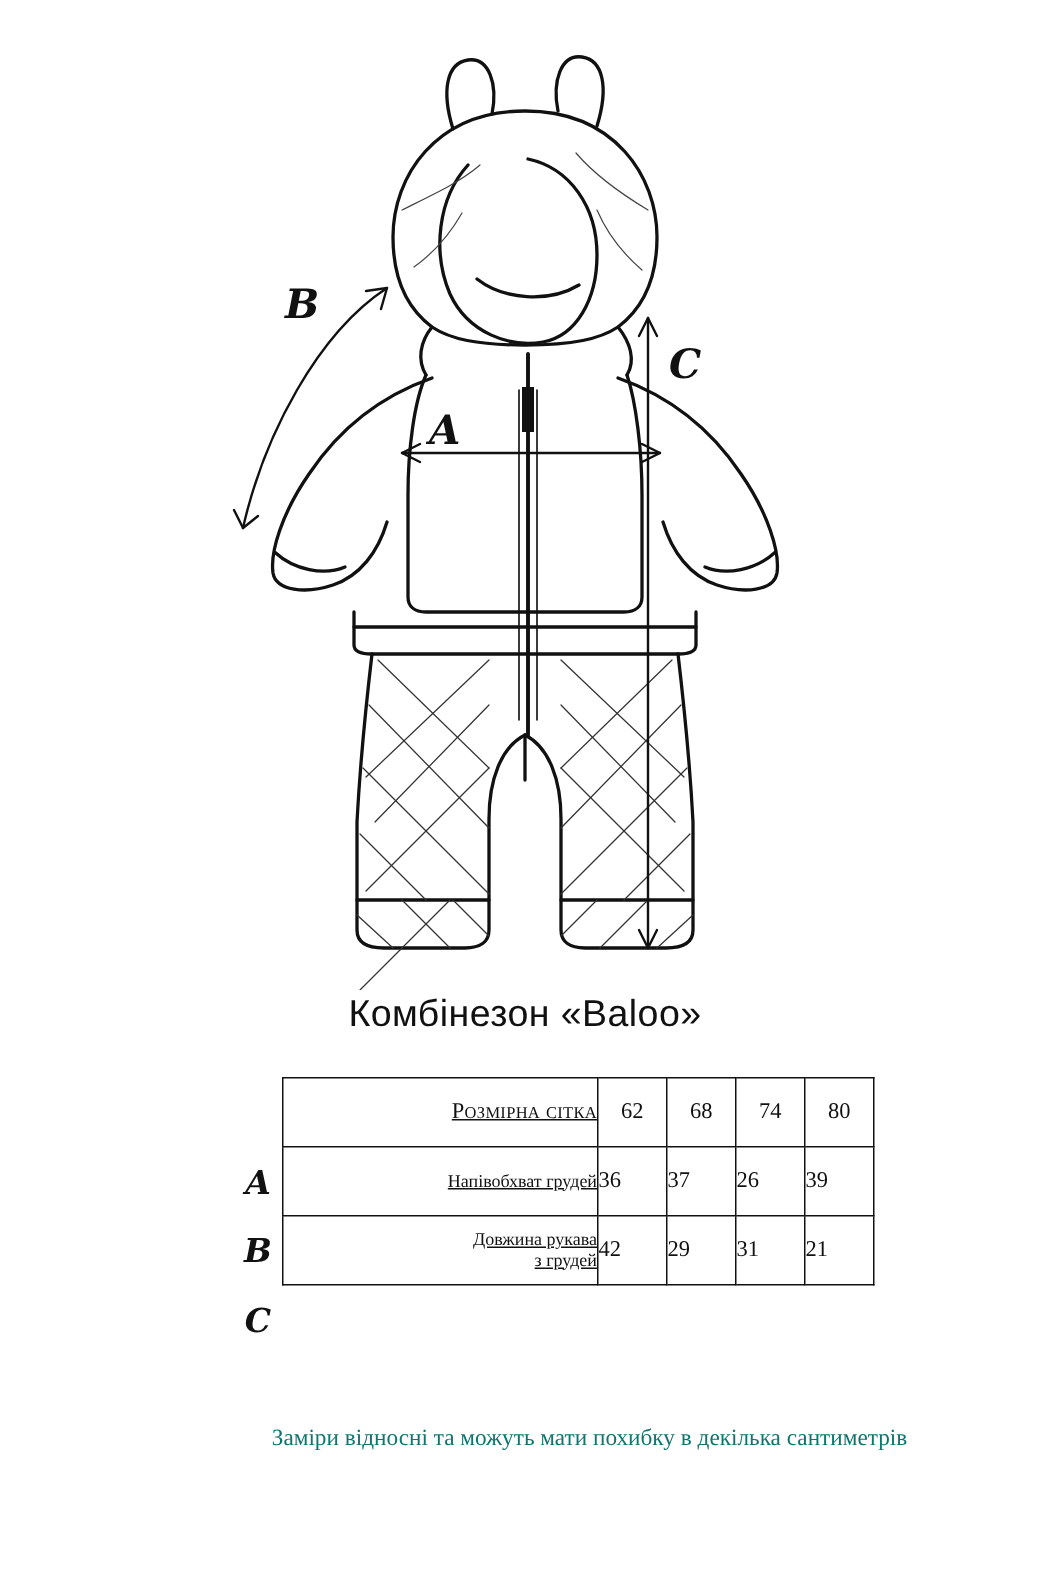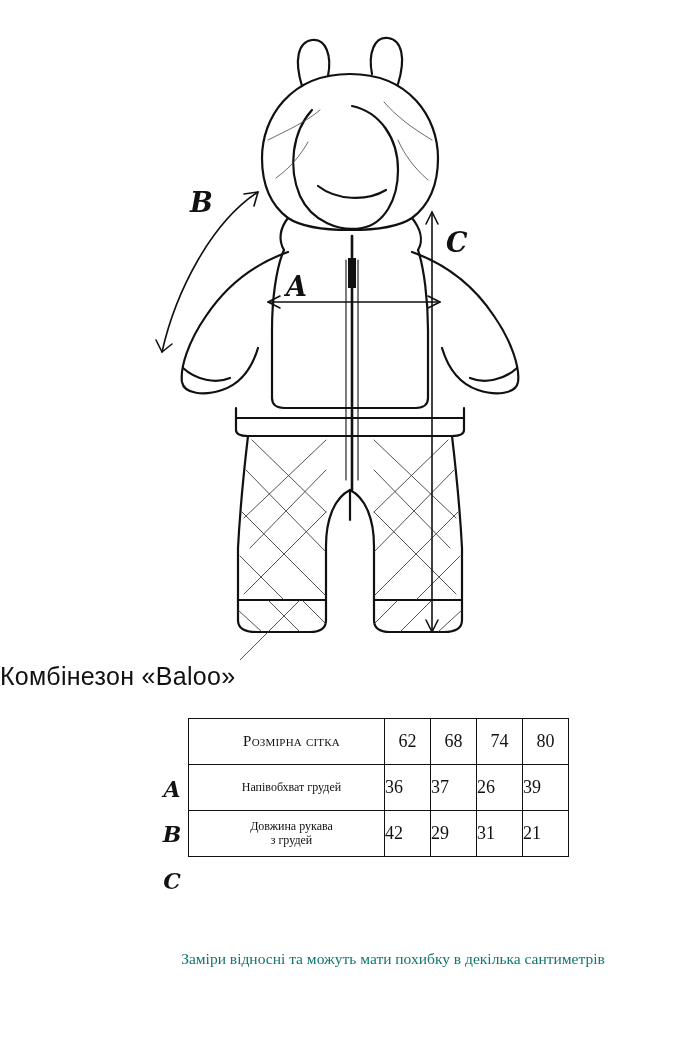--- a/index.html
+++ b/index.html
@@ -30,21 +30,21 @@
   .marker {
     font-family: "DejaVu Serif", serif;
     font-style: italic;
     font-weight: bold;
   }
   .title {
     position: absolute;
     top: 662px;
     left: 0;
     width: 700px;
-    text-align: left;
+    text-align: center;
     font-family: "Liberation Sans", sans-serif;
     font-size: 25px;
     letter-spacing: 0.3px;
     color: #111;
   }
   .table-wrap {
     position: absolute;
     top: 718px;
     left: 188px;
     width: 365px;
@@ -59,34 +59,35 @@
     font-family: "Liberation Serif", serif;
     font-size: 12px;
     font-weight: normal;
     color: #111;
     padding: 0;
     height: 45px;
     vertical-align: middle;
   }
   table.size-table td.label,
   table.size-table th.label {
-    text-align: center;
-    padding-left: 10px;
+    text-align: right;
+    padding-left: 24px;
     width: 185px;
     line-height: 1.15;
+    text-decoration: underline;
   }
   table.size-table th.head-label {
     font-variant: small-caps;
     font-size: 15px;
     letter-spacing: 0.2px;
   }
   table.size-table td.num,
   table.size-table th.num {
     width: 45px;
-    font-size: 18px;
+    font-size: 15px;
   }
   .row-marker {
     position: absolute;
     left: -30px;
     width: 28px;
     text-align: center;
     font-family: "DejaVu Serif", serif;
     font-style: italic;
     font-weight: bold;
     font-size: 22px;

